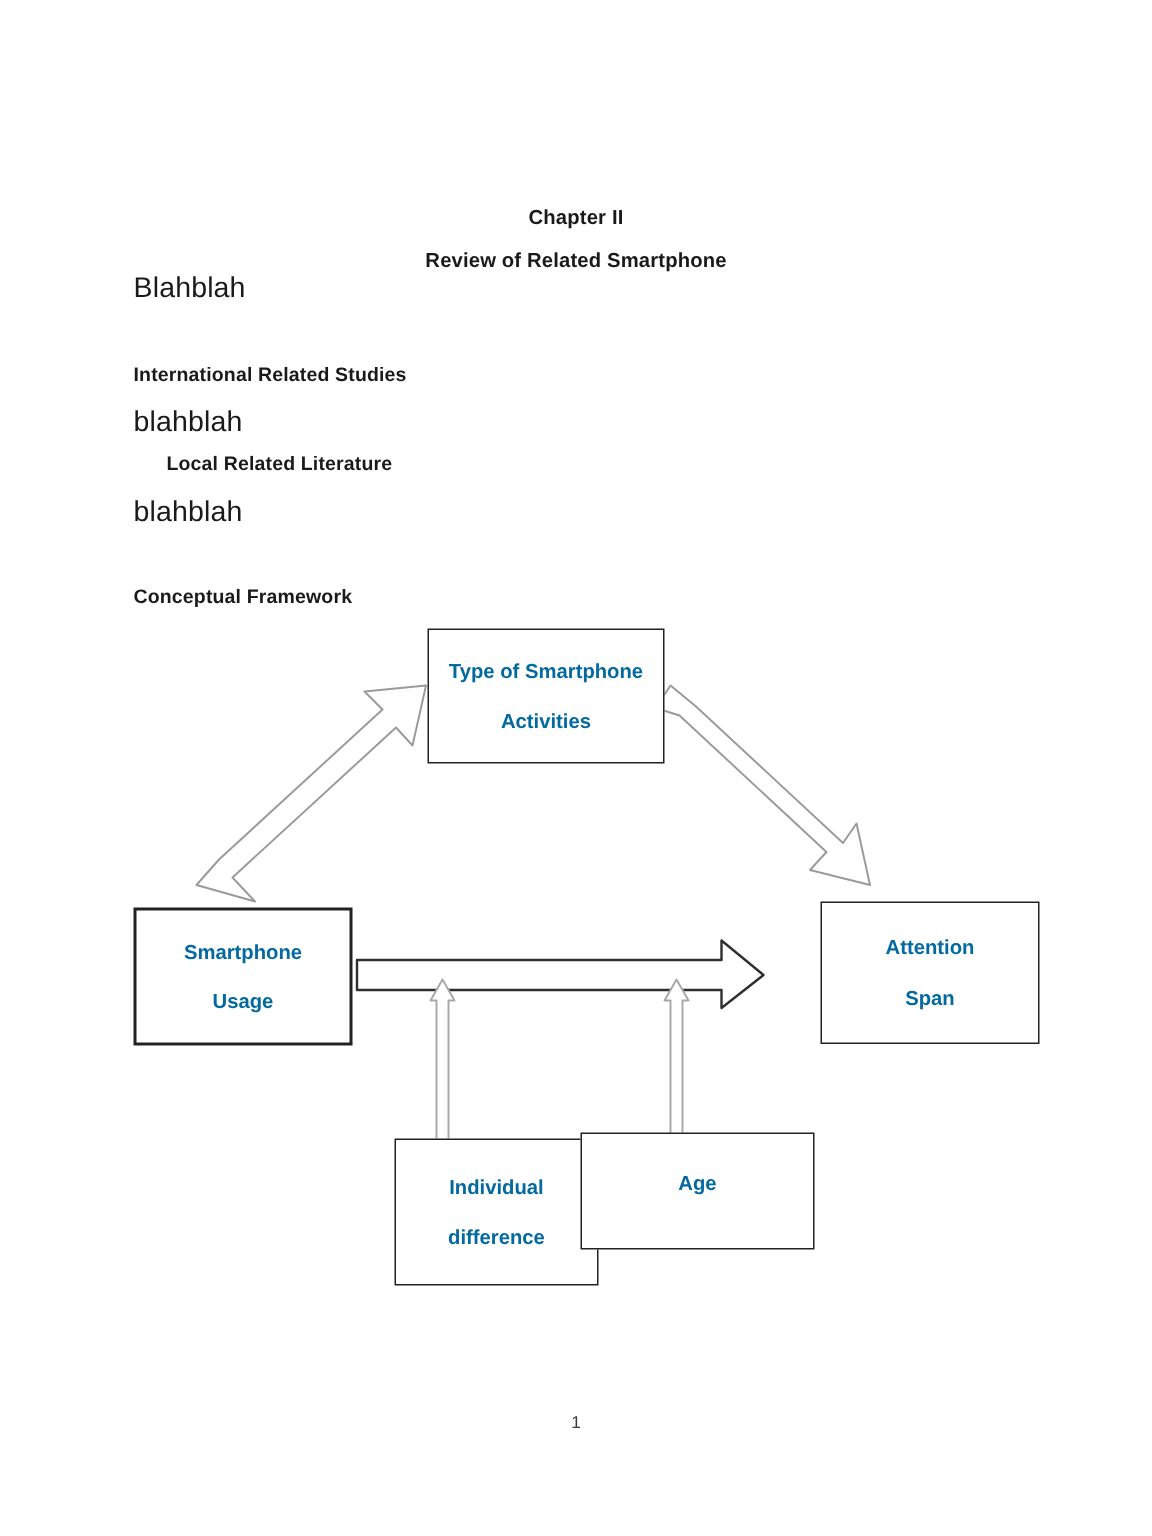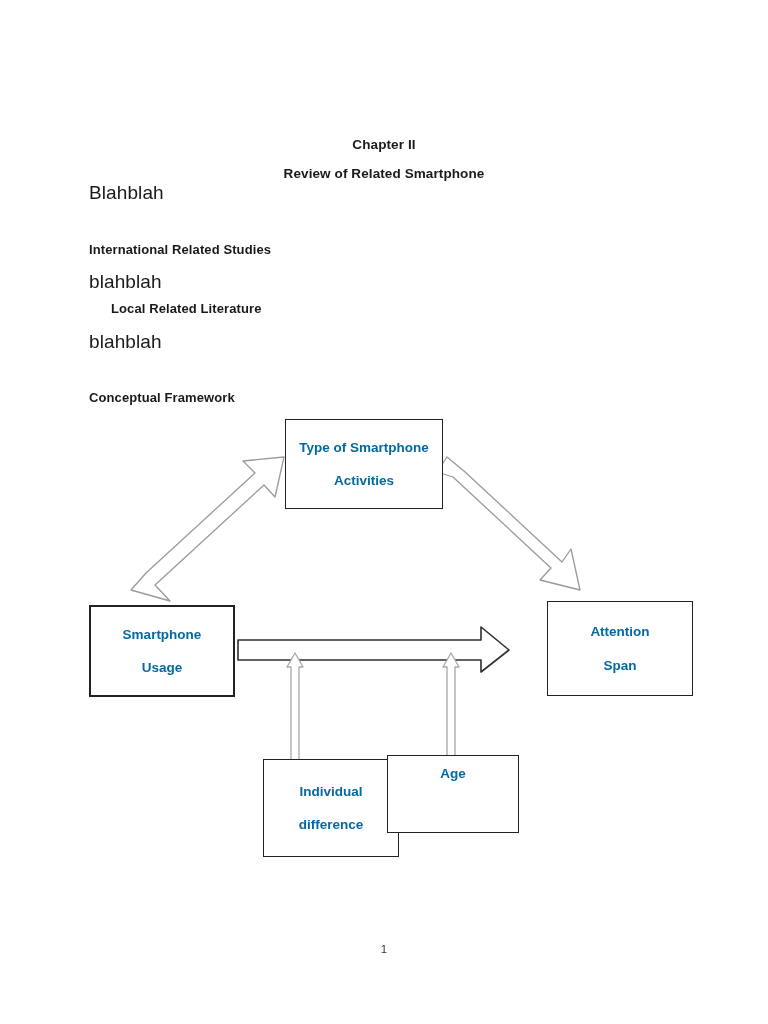--- a/index.html
+++ b/index.html
@@ -118,24 +118,24 @@
   .node-individual {
     left: 227px;
     top: 349px;
     width: 136px;
     height: 98px;
     margin-left: 36px;
   }
   .node-age {
     left: 387px;
     top: 345px;
-    width: 132px;
+    width: 156px;
     height: 78px;
     justify-content: flex-start;
-    padding-top: 11px;
+    padding-top: 26px;
   }
 </style>
 </head>
 <body>
 
 <div class="page">
 
   <div class="doc-title title-1">Chapter II</div>
   <div class="doc-title title-2">Review of Related Smartphone</div>
 

